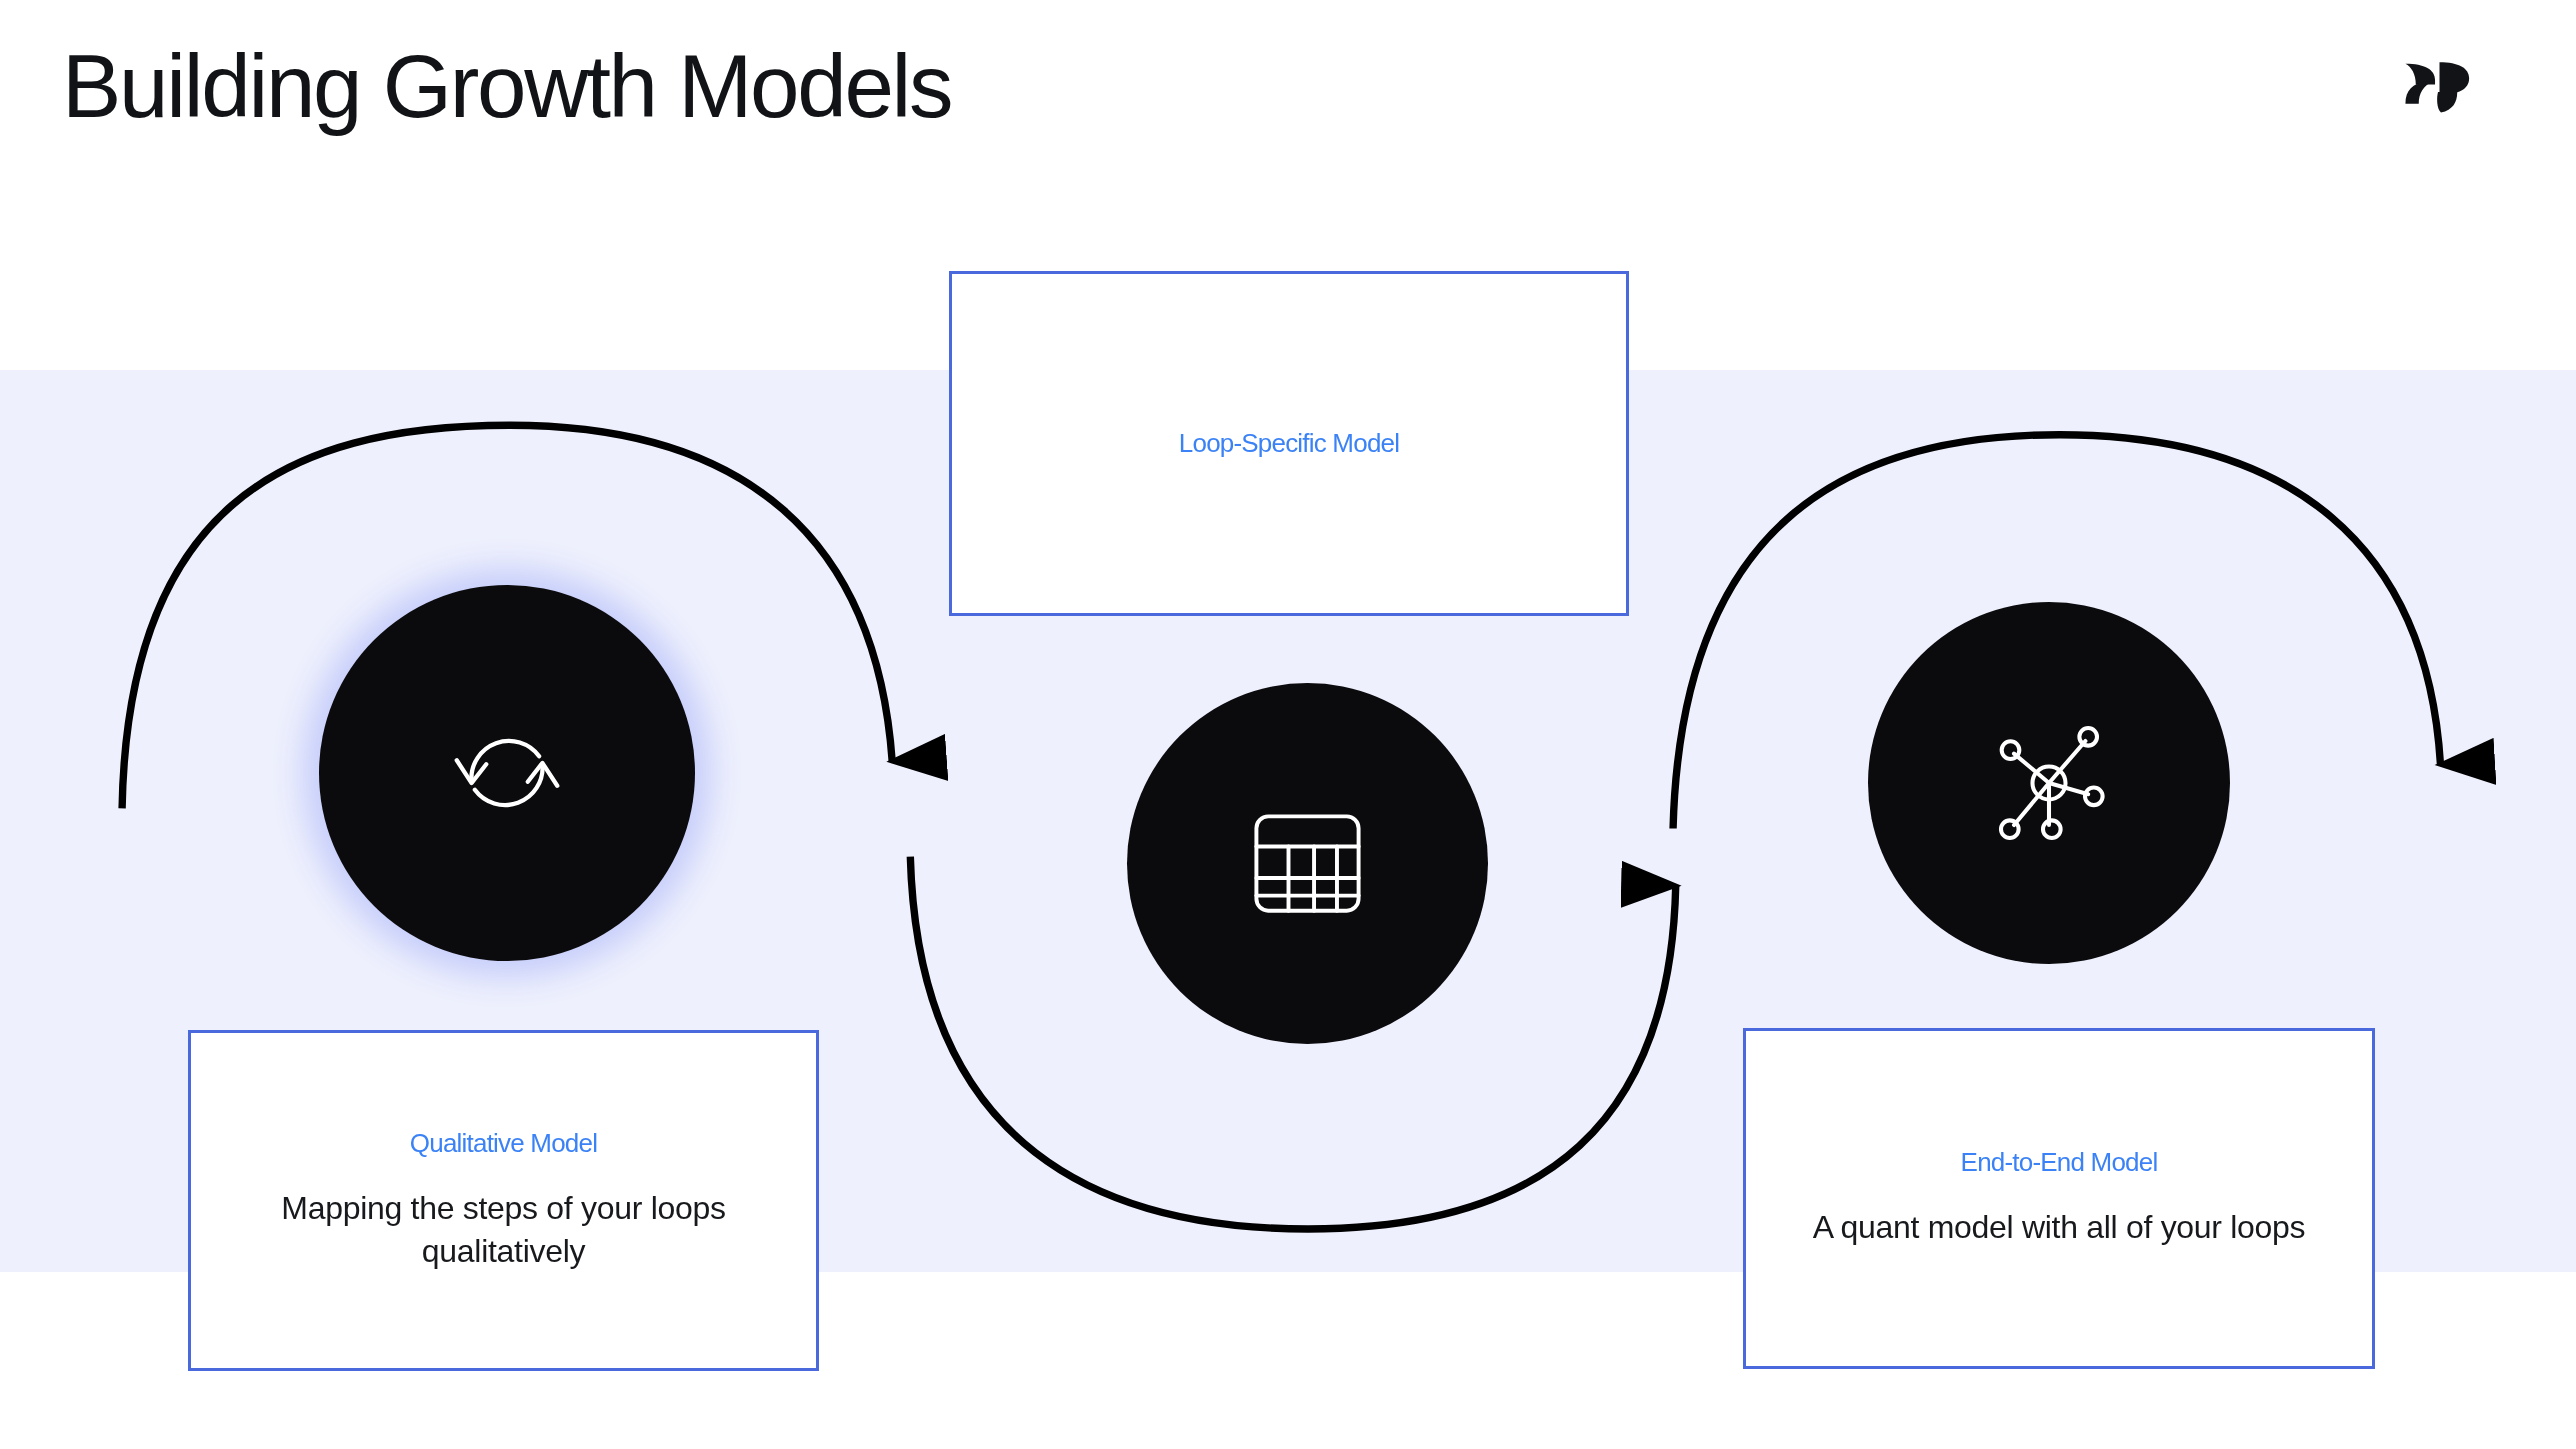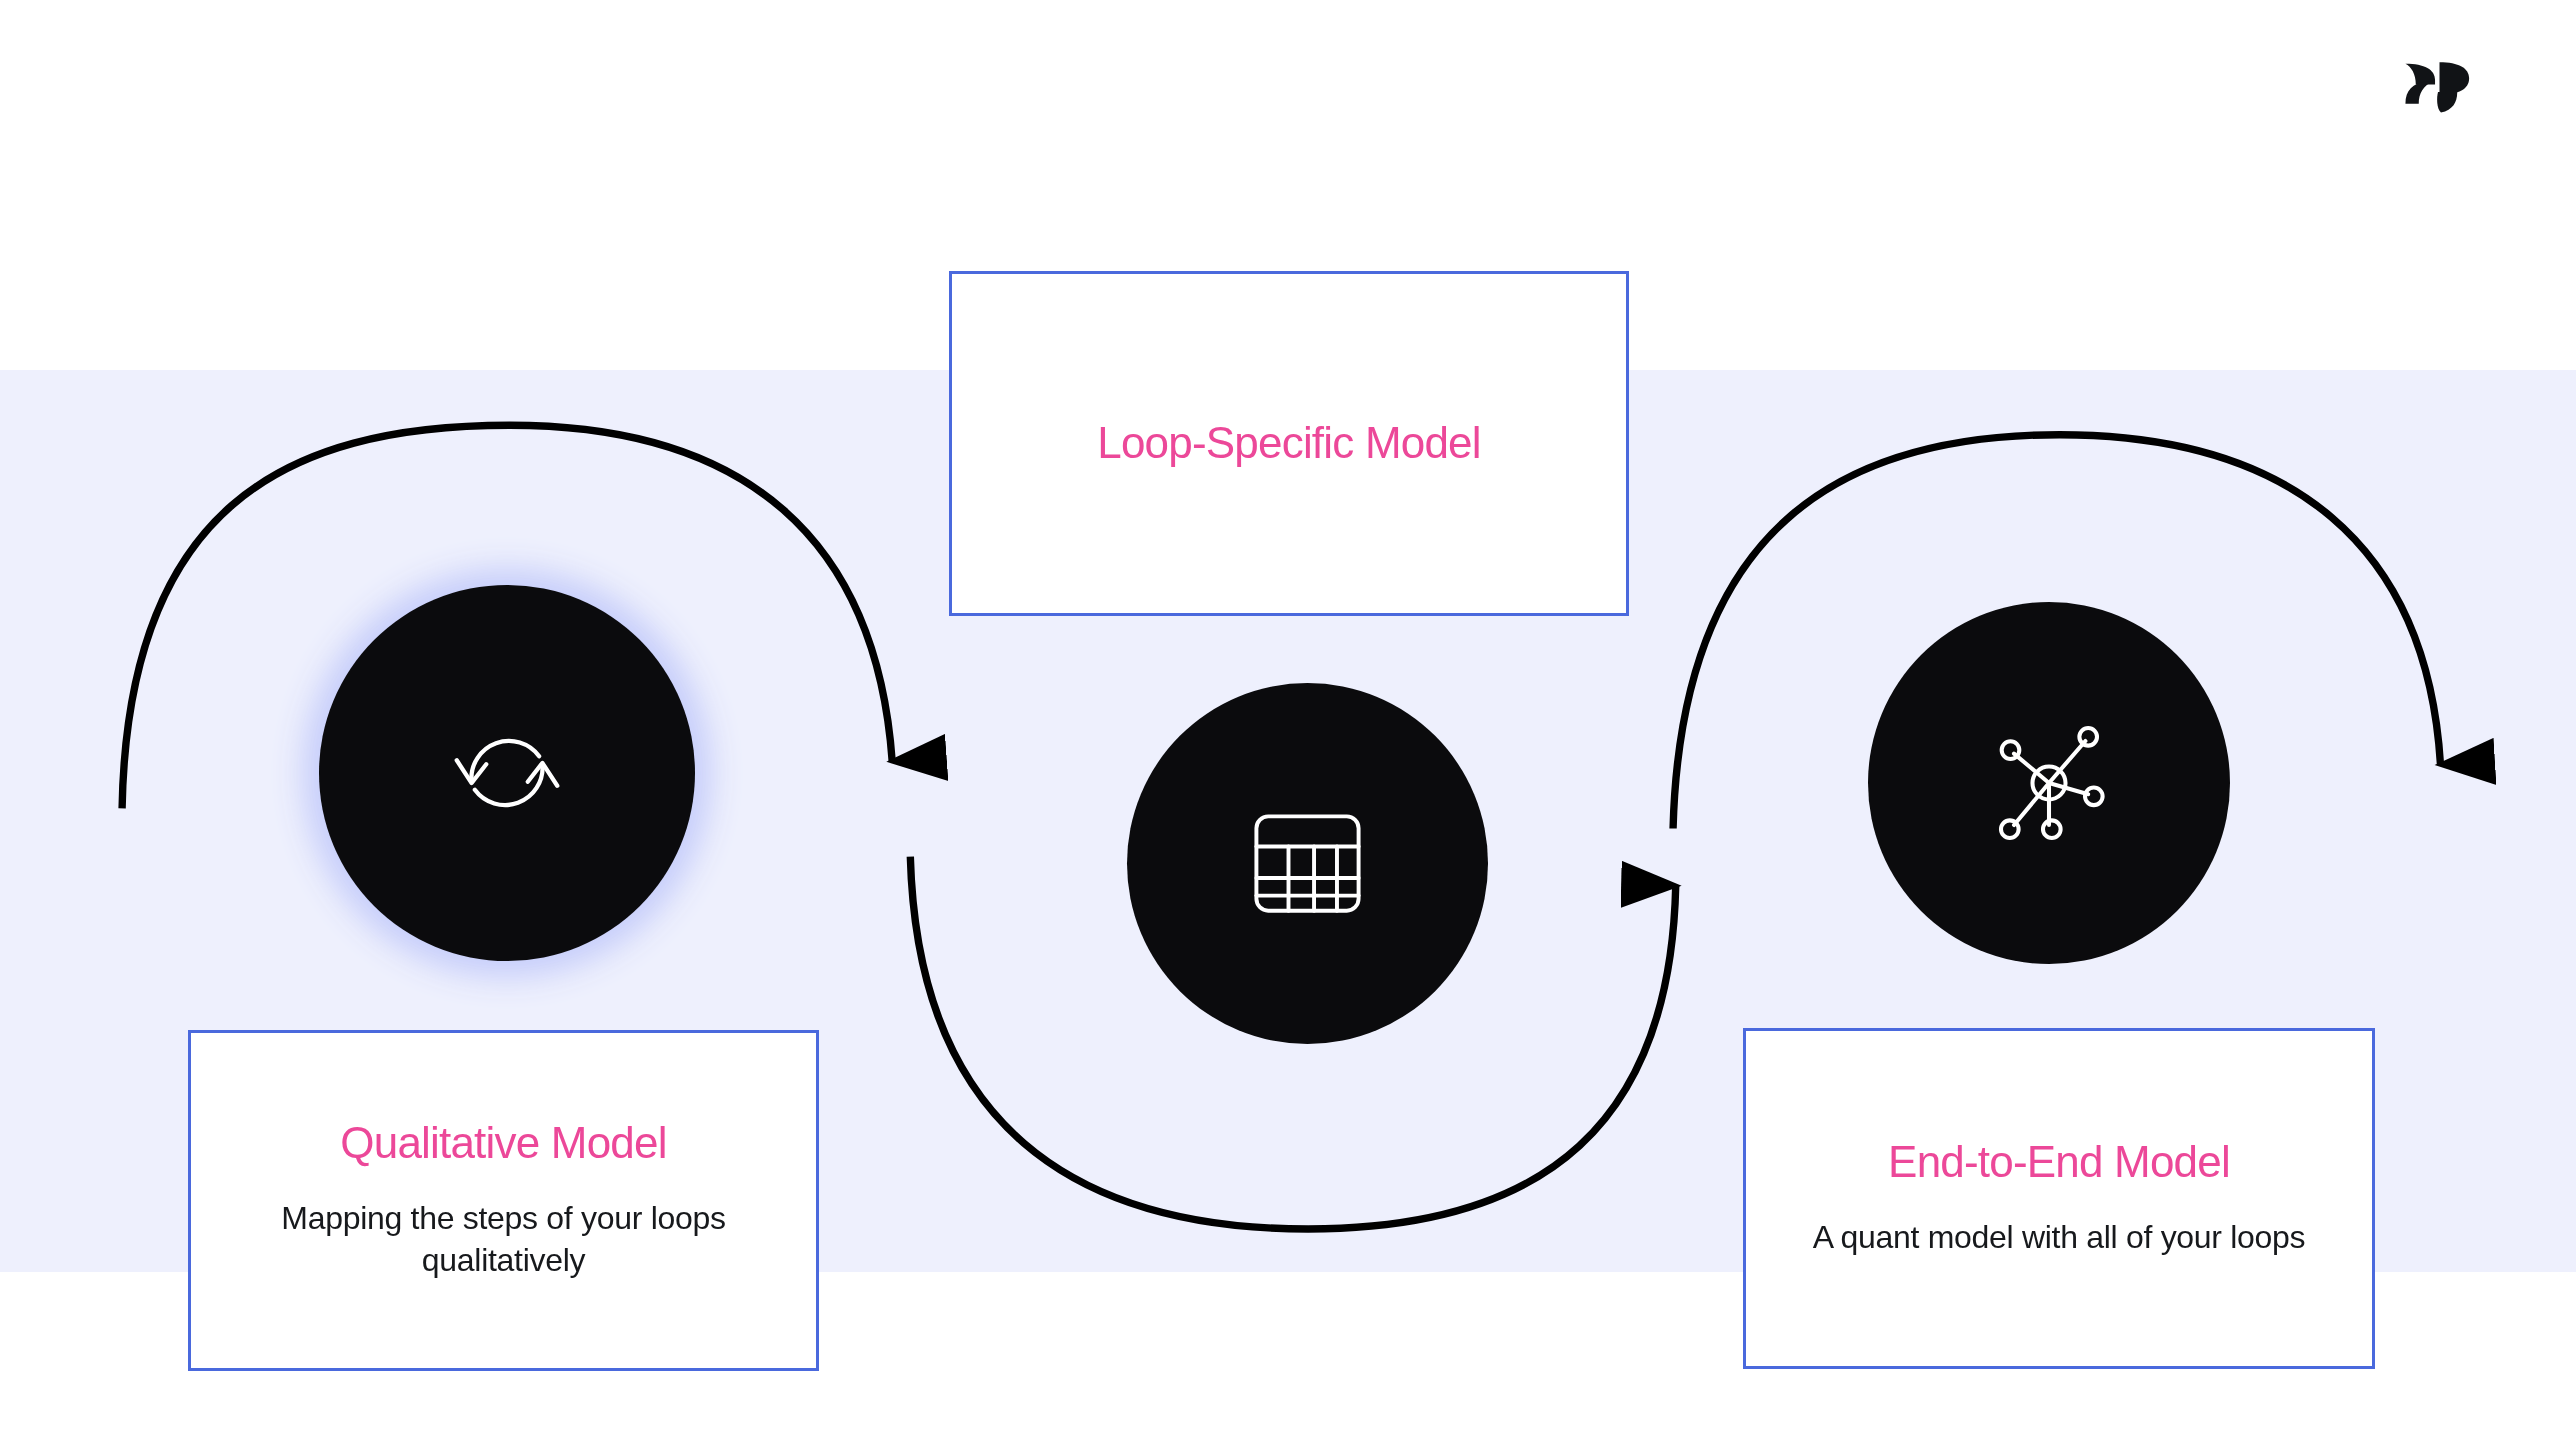--- a/index.html
+++ b/index.html
@@ -89,23 +89,23 @@
     background: #ffffff;
     border: 3.4px solid #4a69dd;
     box-sizing: border-box;
     display: flex;
     flex-direction: column;
     align-items: center;
     justify-content: center;
     text-align: center;
   }
   .card-title {
-    font-size: 44px;
+    font-size: 26px;
     font-weight: 400;
-    color: #ec4899;
+    color: #3b82f6;
     letter-spacing: -0.8px;
     line-height: 1.1;
     white-space: nowrap;
   }
   .card-desc {
     font-size: 32px;
     font-weight: 400;
     color: #17191c;
     line-height: 1.32;
     letter-spacing: -0.3px;
@@ -117,20 +117,21 @@
   .card-qual { left: 188px;  top: 1030px; width: 631px;  height: 341px; }
   .card-e2e  { left: 1743px; top: 1028px; width: 632px;  height: 341px; }
 </style>
 </head>
 <body>
 
 <div id="slide">
 
   <div class="band"></div>
 
+  <div class="page-title">Building Growth Models</div>
 
   <div class="brand-logo">
     <svg width="74" height="74" viewBox="0 0 100 100" aria-hidden="true">
       <path d="M6 24 C32 24 46 32 46 46 L46 52 L20 52 C20 38 14 28 6 24 Z" fill="#111316"></path>
       <path d="M6 78 C6 60 16 50 34 48 L44 47 C30 54 24 64 24 78 Z" fill="#111316"></path>
       <path d="M52 22 C78 22 92 30 92 44 C92 58 78 66 52 66 L52 44 Z" fill="#111316"></path>
       <path d="M50 62 L76 62 C76 76 70 86 54 90 C48 84 48 70 50 62 Z" fill="#111316"></path>
     </svg>
   </div>
 

